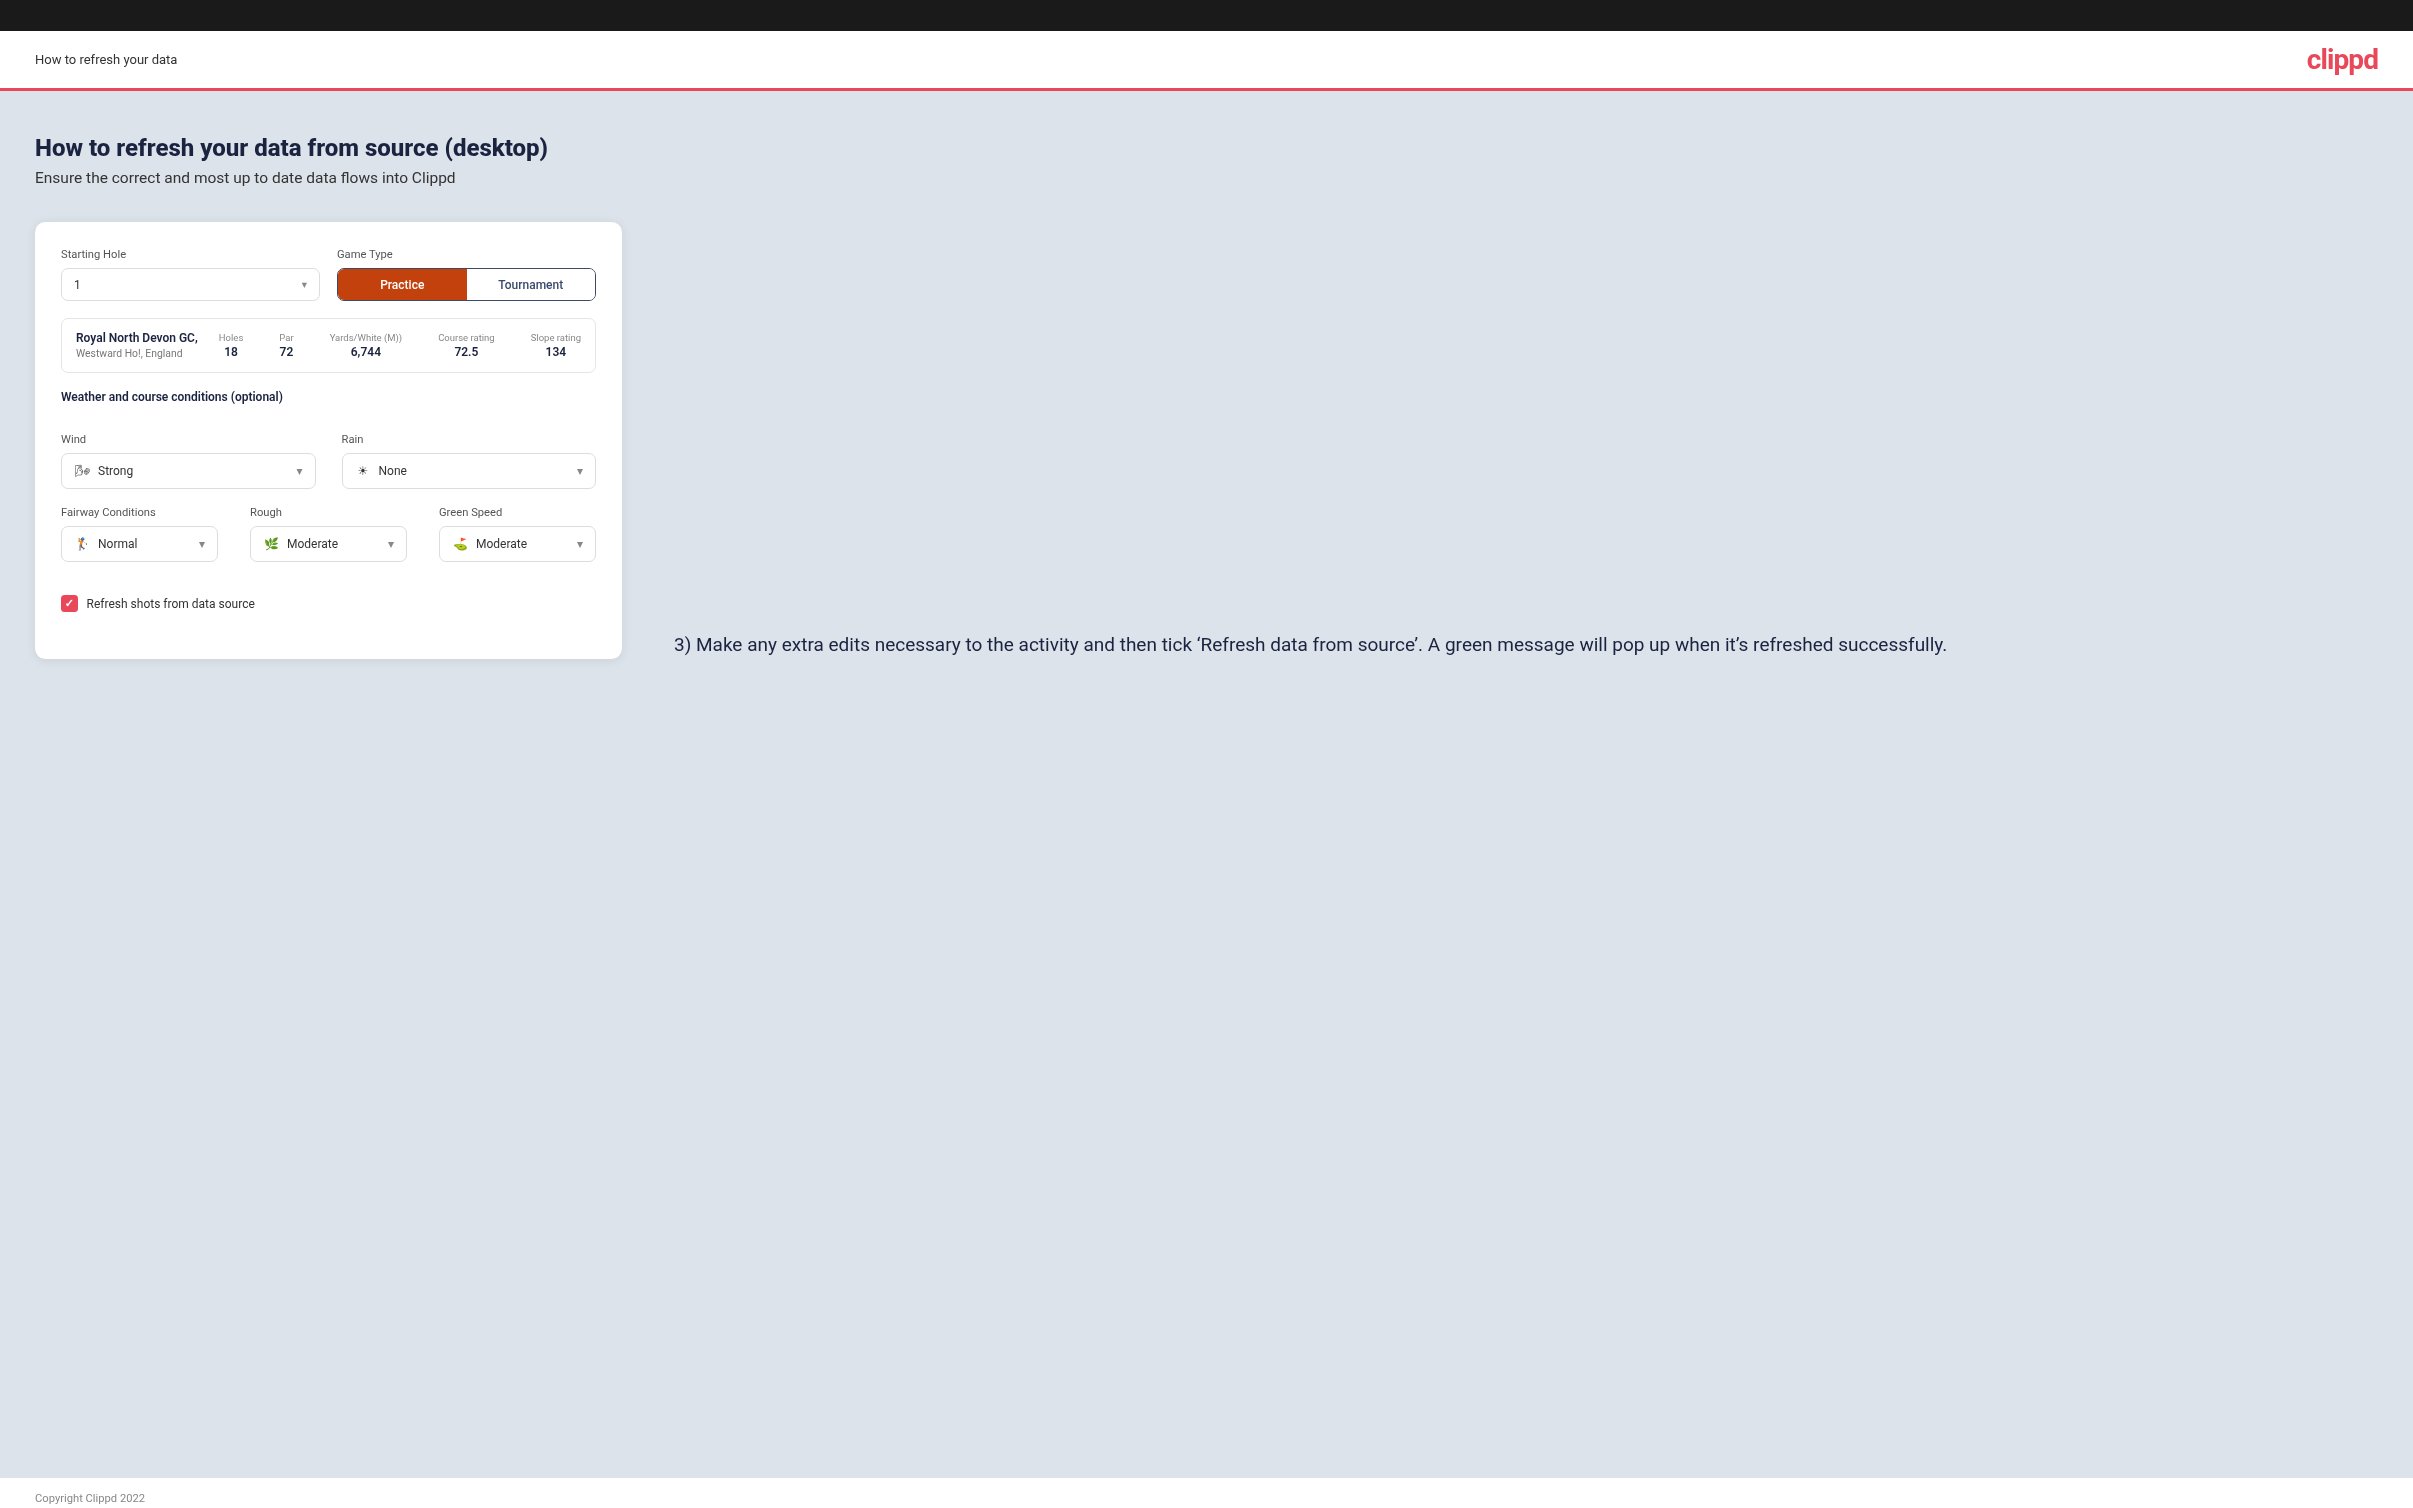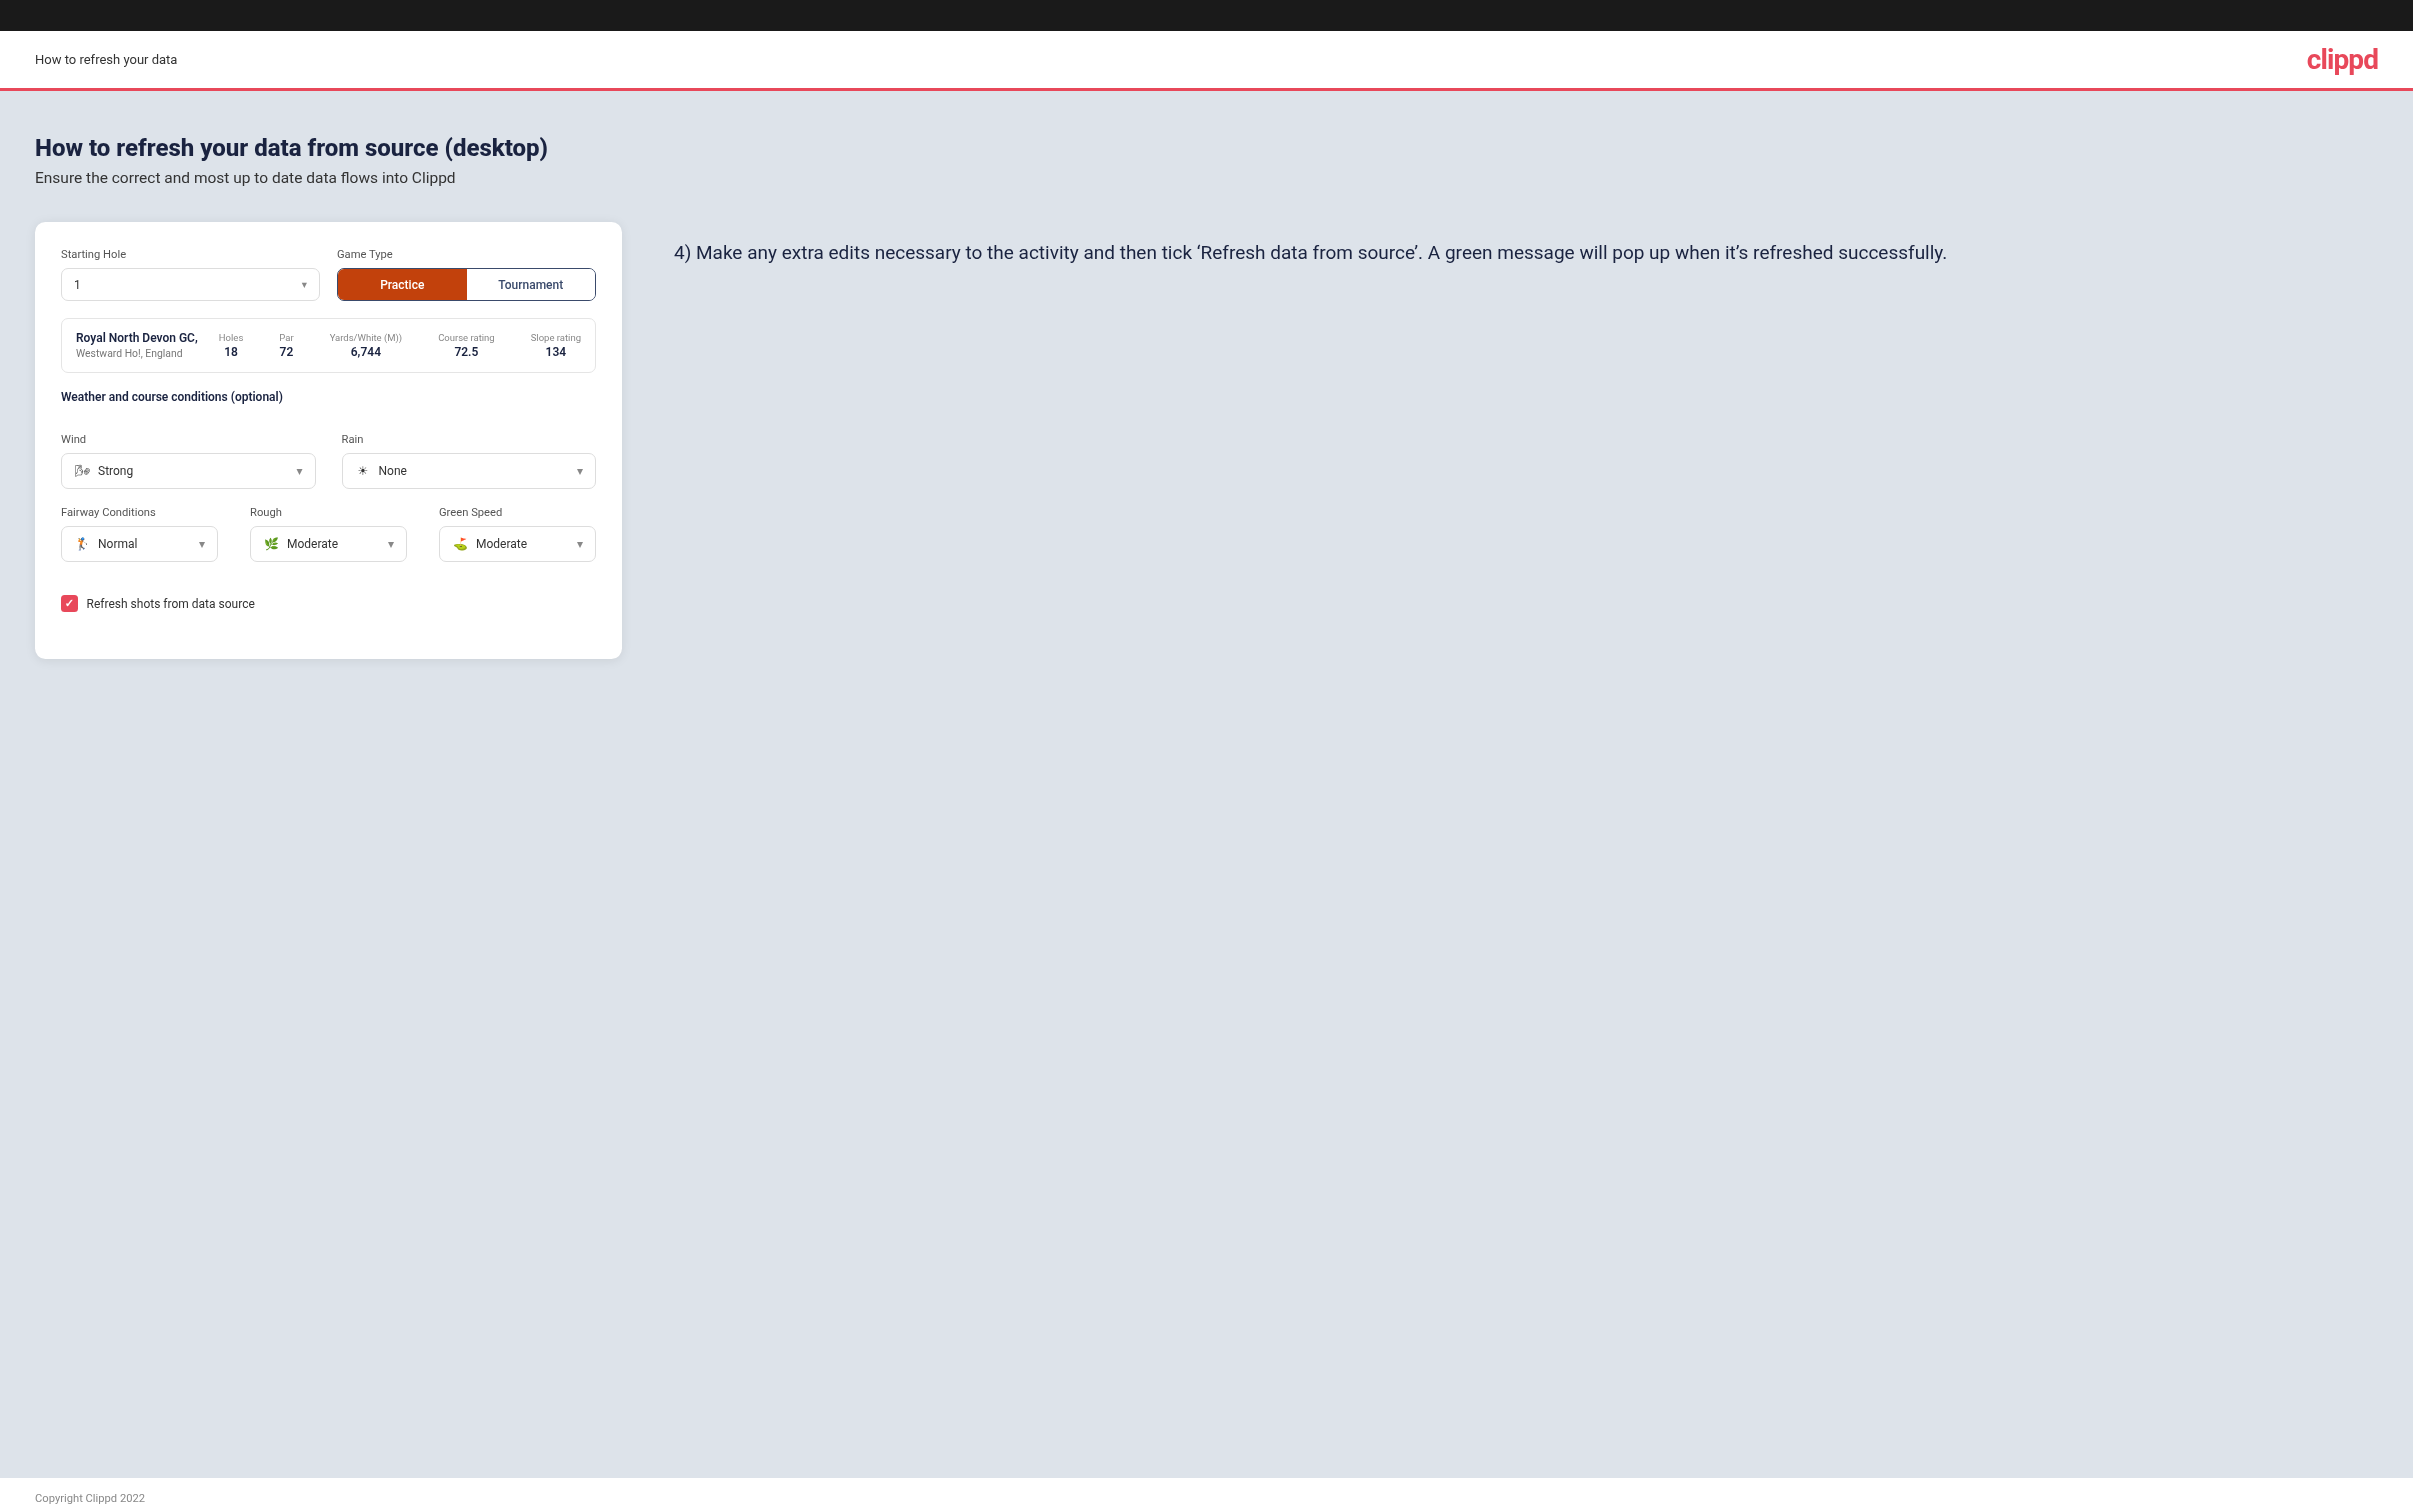--- a/index.html
+++ b/index.html
@@ -44,21 +44,21 @@
     }
     .page-subheading {
       font-size: 15.5px;
       color: #333;
       font-weight: 400;
       margin-bottom: 35px;
     }
     .content-area {
       display: flex;
       gap: 52px;
-      align-items: flex-start;
+      align-items: flex-end;
     }
     .form-card {
       background: #ffffff;
       border-radius: 10.4px;
       padding: 26px;
       width: 587px;
       min-width: 587px;
       box-shadow: 0 1.7px 10.4px rgba(0,0,0,0.08);
     }
     .field-group {
@@ -384,21 +384,21 @@
         <div class="checkbox-custom">
           <span class="check">✓</span>
         </div>
         <span class="checkbox-label">Refresh shots from data source</span>
       </div>
 
 
     </div>
 
     <div class="side-text">
-      <p class="side-description">4) Make any extra edits necessary to the activity and then tick ‘Refresh data from source’. A green message will pop up when it’s refreshed successfully.</p>
+      <p class="side-description">3) Make any extra edits necessary to the activity and then tick ‘Refresh data from source’. A green message will pop up when it’s refreshed successfully.</p>
     </div>
 
   </div>
 </div>
 
 <div class="footer">
   <span>Copyright Clippd 2022</span>
 </div>
 
 

